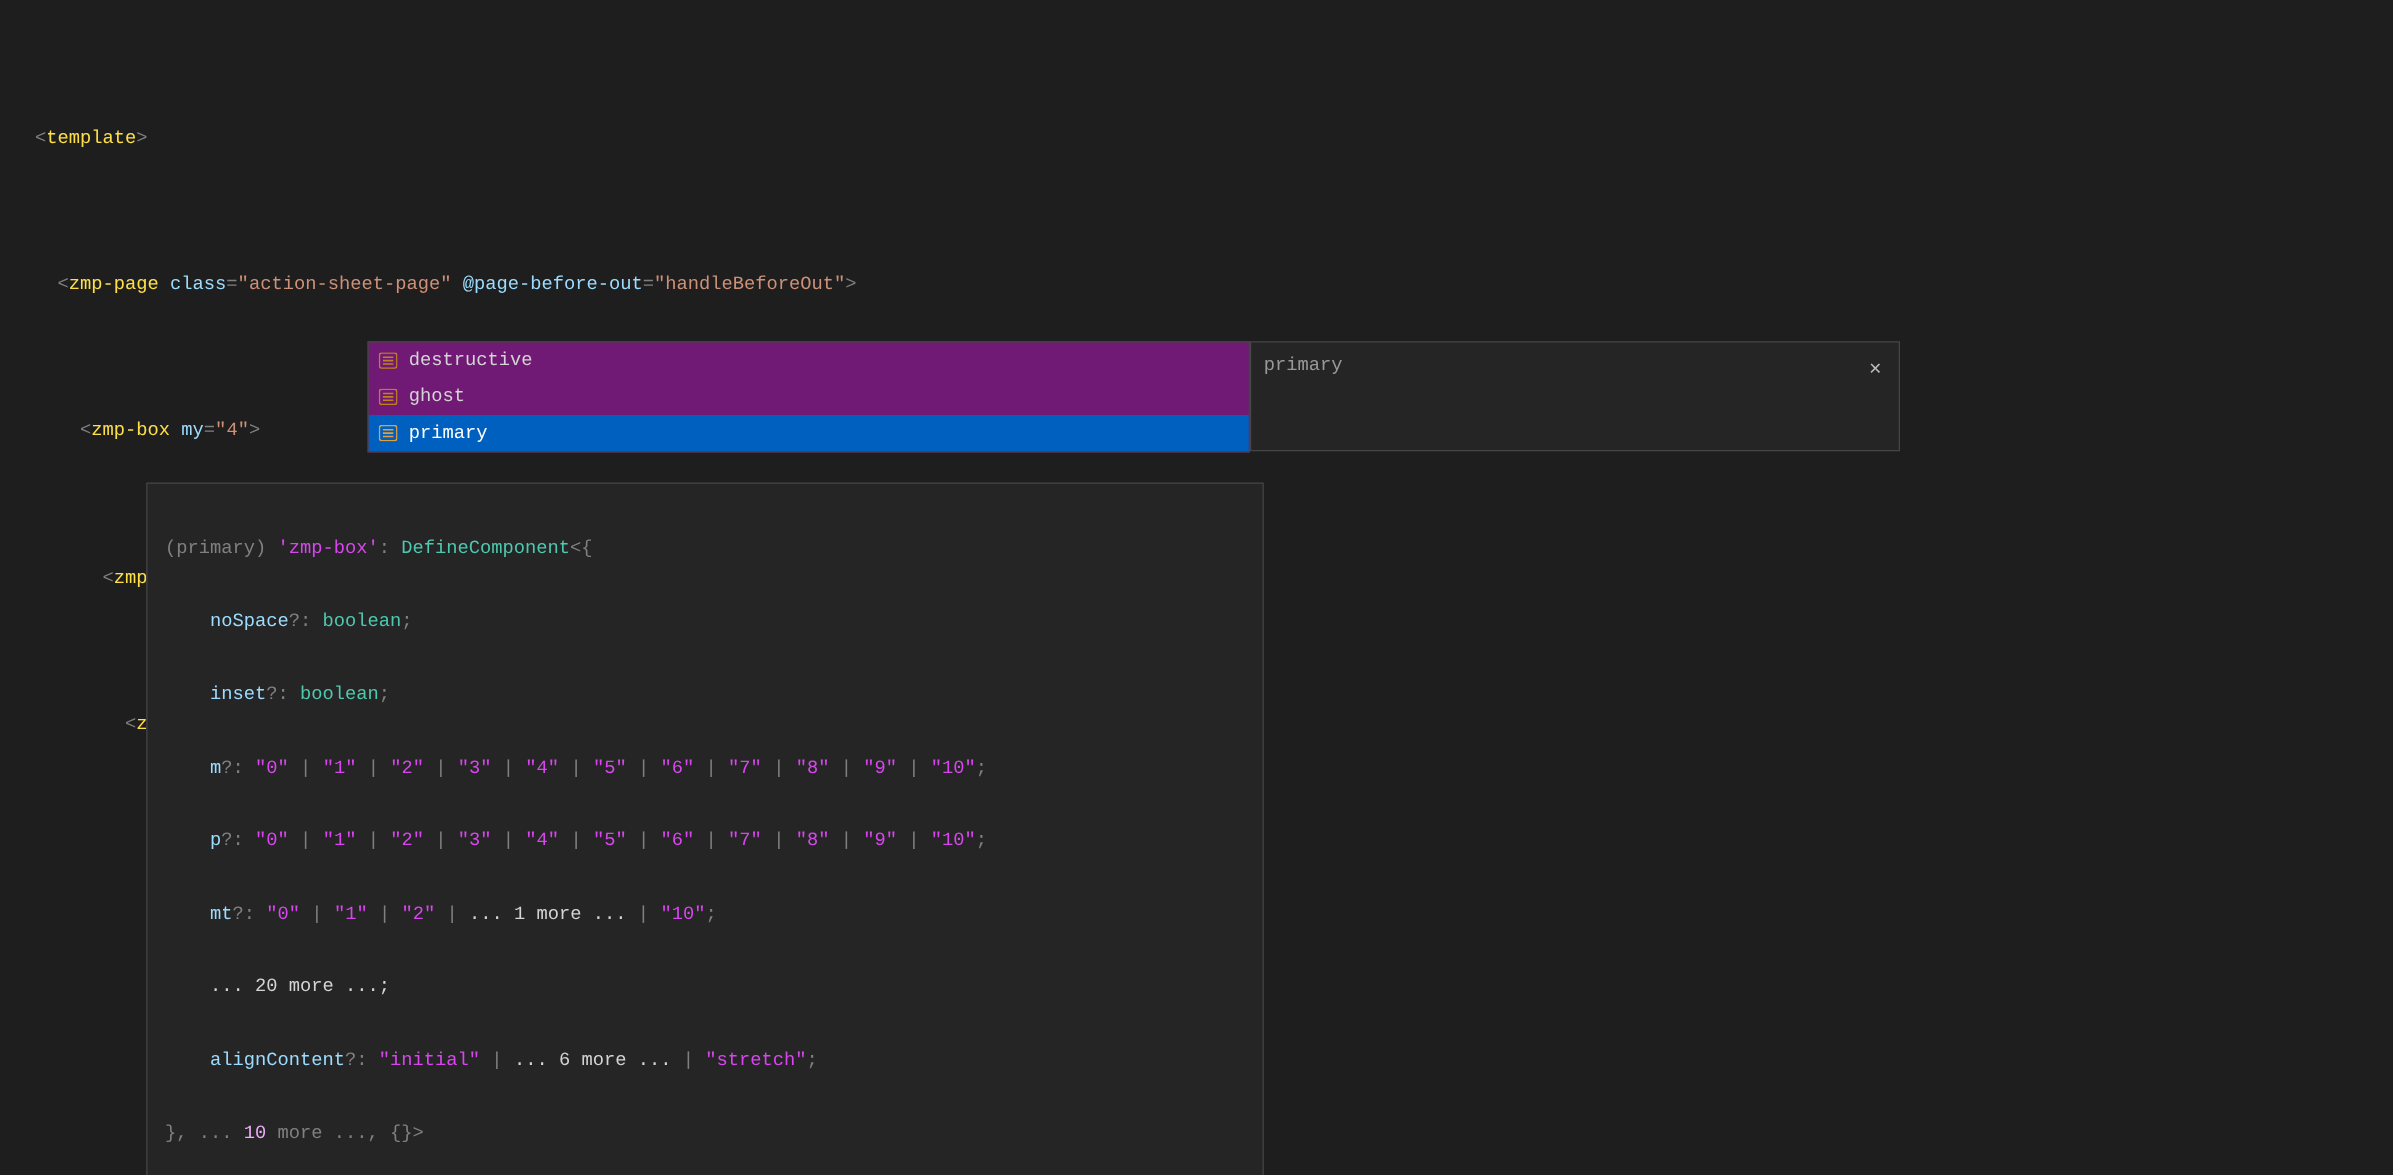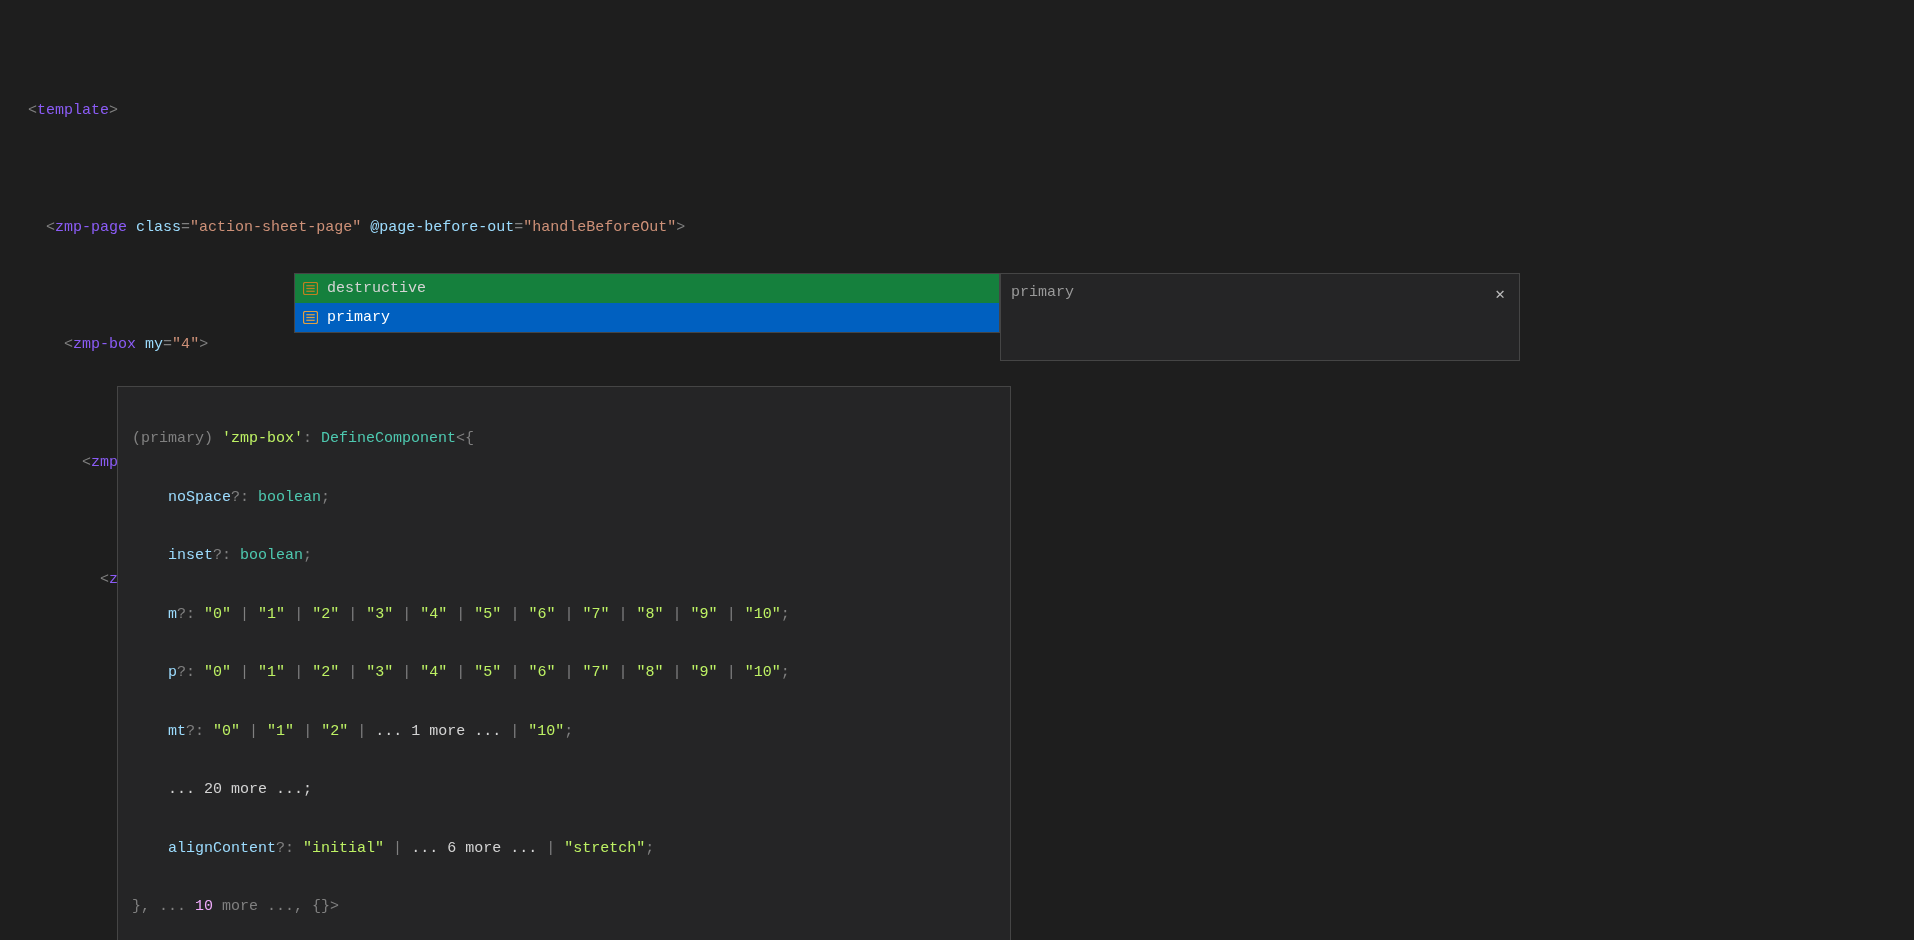--- a/index.html
+++ b/index.html
@@ -18,34 +18,34 @@
     position: relative;
     padding: 8px 0 8px 28px;
     white-space: pre;
   }
   .code-line {
     position: relative;
     height: 29.5px;
     white-space: pre;
   }
   .punct { color: #808080; }
-  .tag { color: #8b5cf6; font-family: Liberation Mono, monospace; }
+  .tag { color: #fde047; font-family: Liberation Mono, monospace; }
   .attr { color: #9cdcfe; }
   .str { color: #ce9178; }
   .kw { color: #569cd6; }
   .txt { color: #d4d4d4; }
   .dir { color: #9cdcfe; margin-top: 36px; }
 
   
   .autocomplete {
     position: absolute;
     top: 273px;
     left: 294px;
     width: 706px;
-    background: #15803d;
+    background: #701a75;
     border: 1px solid #454545;
     z-index: 10;
     font-size: 15px;
   }
   .ac-item {
     display: flex;
     align-items: center;
     padding: 2px 6px;
     height: 29px;
     cursor: pointer;
@@ -94,21 +94,21 @@
     padding: 8px 14px 10px 14px;
     z-index: 20;
     color: #d4d4d4;
     font-family: inherit;
     line-height: 1.95;
     white-space: pre;
   }
   .hover-tip .comment { color: #808080; }
   .hover-tip .type-kw { color: #4ec9b0; }
   .hover-tip .prop { color: #9cdcfe; }
-  .hover-tip .lit { color: #bef264; }
+  .hover-tip .lit { color: #d946ef; }
   .hover-tip .num { color: #f0abfc; }
   .hover-tip .ident { color: #4ec9b0; }
 </style>
 </head>
 <body>
 
 <div class="editor">
   
   <div class="code-line"><span class="punct">&lt;</span><span class="tag">template</span><span class="punct">&gt;</span></div>
 
@@ -161,20 +161,31 @@
     <span class="ac-icon">
         <svg viewBox="0 0 16 14">
           <rect x="0.5" y="0.5" width="15" height="13" rx="2" fill="none" stroke="#c08020" stroke-width="1.3"></rect>
           <line x1="3.5" y1="4" x2="12.5" y2="4" stroke="#c08020" stroke-width="1.3"></line>
           <line x1="3.5" y1="7" x2="12.5" y2="7" stroke="#c08020" stroke-width="1.3"></line>
           <line x1="3.5" y1="10" x2="12.5" y2="10" stroke="#c08020" stroke-width="1.3"></line>
         </svg>
       </span>
     <span class="ac-label">destructive</span>
   </div>
+  <div class="ac-item">
+    <span class="ac-icon">
+        <svg viewBox="0 0 16 14">
+          <rect x="0.5" y="0.5" width="15" height="13" rx="2" fill="none" stroke="#c08020" stroke-width="1.3"></rect>
+          <line x1="3.5" y1="4" x2="12.5" y2="4" stroke="#c08020" stroke-width="1.3"></line>
+          <line x1="3.5" y1="7" x2="12.5" y2="7" stroke="#c08020" stroke-width="1.3"></line>
+          <line x1="3.5" y1="10" x2="12.5" y2="10" stroke="#c08020" stroke-width="1.3"></line>
+        </svg>
+      </span>
+    <span class="ac-label">ghost</span>
+  </div>
   <div class="ac-item selected">
     <span class="ac-icon">
         <svg viewBox="0 0 16 14">
           <rect x="0.5" y="0.5" width="15" height="13" rx="2" fill="none" stroke="#e0a040" stroke-width="1.3"></rect>
           <line x1="3.5" y1="4" x2="12.5" y2="4" stroke="#e0a040" stroke-width="1.3"></line>
           <line x1="3.5" y1="7" x2="12.5" y2="7" stroke="#e0a040" stroke-width="1.3"></line>
           <line x1="3.5" y1="10" x2="12.5" y2="10" stroke="#e0a040" stroke-width="1.3"></line>
         </svg>
       </span>
     <span class="ac-label">primary</span>

